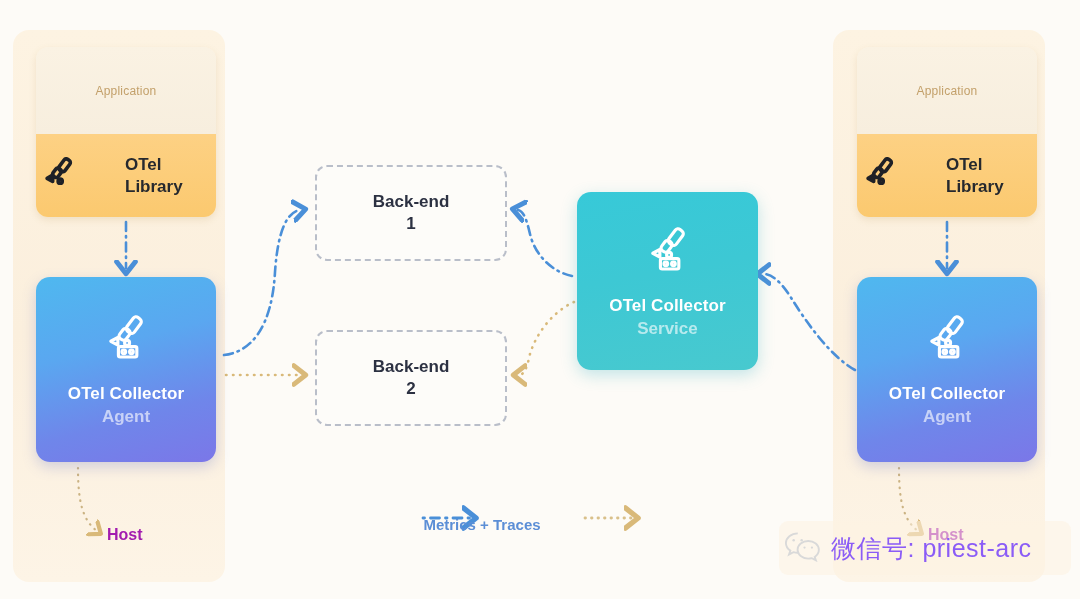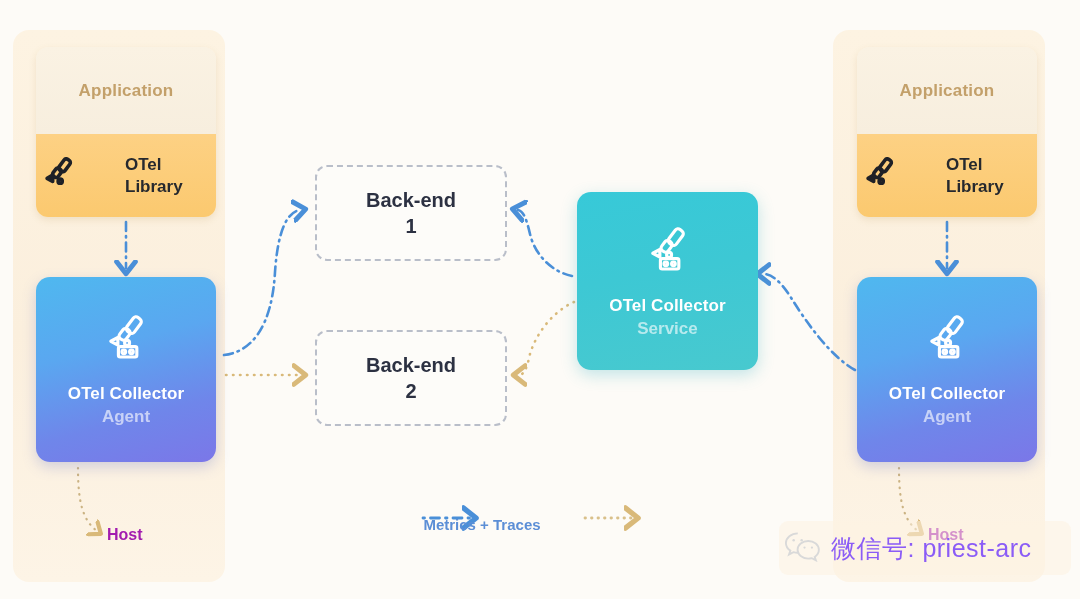--- a/index.html
+++ b/index.html
@@ -40,22 +40,22 @@
   .app-card.right { left: 857px; top: 47px; }
 
   .app-top {
     height: 87px;
     background: linear-gradient(180deg, #faf2e3 0%, #f7eede 100%);
     display: flex;
     align-items: center;
     justify-content: center;
   }
   .app-top-label {
-    font-size: 17px;
-    font-weight: bold;
+    font-size: 12px;
+    font-weight: normal;
     color: #c3a06a;
     letter-spacing: 0.2px;
   }
   .lib-bottom {
     height: 83px;
     background: linear-gradient(180deg, #fdd184 0%, #fbc96f 100%);
     display: flex;
     align-items: center;
     justify-content: center;
     gap: 11px;
@@ -120,21 +120,21 @@
     border-radius: 12px;
     display: flex;
     align-items: center;
     justify-content: center;
     text-align: center;
     background: rgba(255,255,255,0.30);
   }
   .backend.b1 { left: 315px; top: 165px; }
   .backend.b2 { left: 315px; top: 330px; }
   .backend-label {
-    font-size: 20px;
+    font-size: 17px;
     font-weight: bold;
     color: #2c3142;
     line-height: 1.3;
     white-space: pre-line;
   }
 
   
   .host-label {
     position: absolute;
     font-size: 16px;

